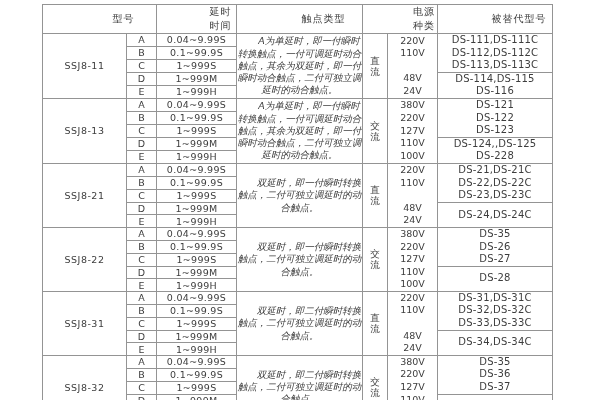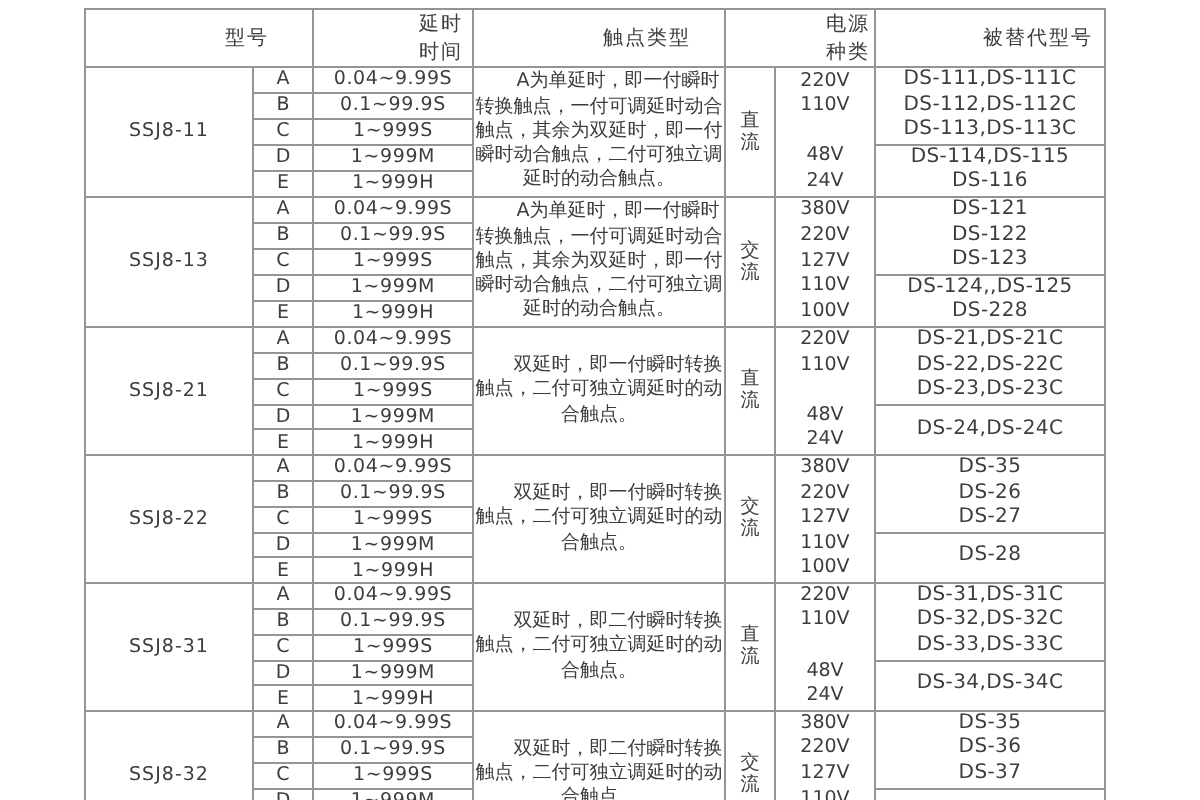--- a/index.html
+++ b/index.html
@@ -17,20 +17,21 @@
     overflow:hidden;
   }
   tr.hdr th{height:14px;font-size:10px;letter-spacing:1px;padding-left:48px;}
   tbody tr{height:12.6px;}
   td.model{font-size:10px;letter-spacing:0.5px;}
   td.letter{font-size:9.5px;}
   td.delay{font-size:9.5px;letter-spacing:0.3px;margin-left:28px;}
   td.contact{
     text-align:left;font-size:9px;line-height:12.3px;
     padding:1px 5px 1px 7px;
+    font-style:italic;
   }
   td.contact div{text-indent:2em;}
   td.ptype{font-size:9.5px;}
   td.ptype div{line-height:11px;}
   td.volt{padding:0;margin-top:24px;}
   td.volt div.vline{height:12.6px;line-height:12.6px;font-size:9.5px;}
   td.repl{padding:0;}
   td.repl div.rline{height:12.6px;line-height:12.6px;font-size:10px;letter-spacing:0.2px;}
 </style>
 </head>

